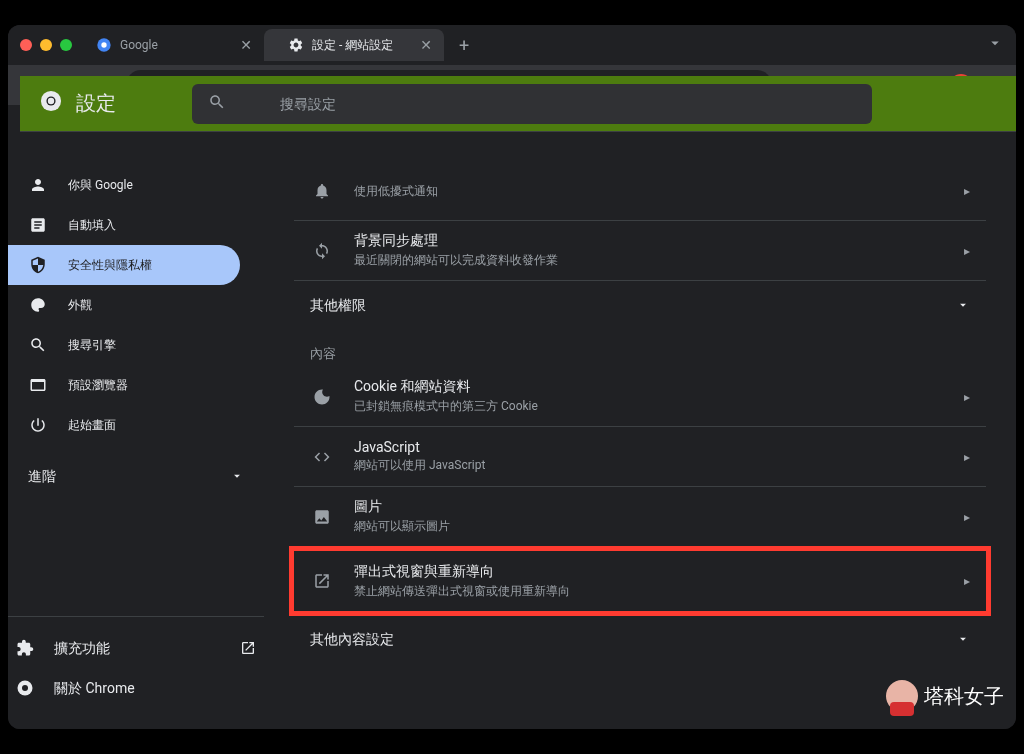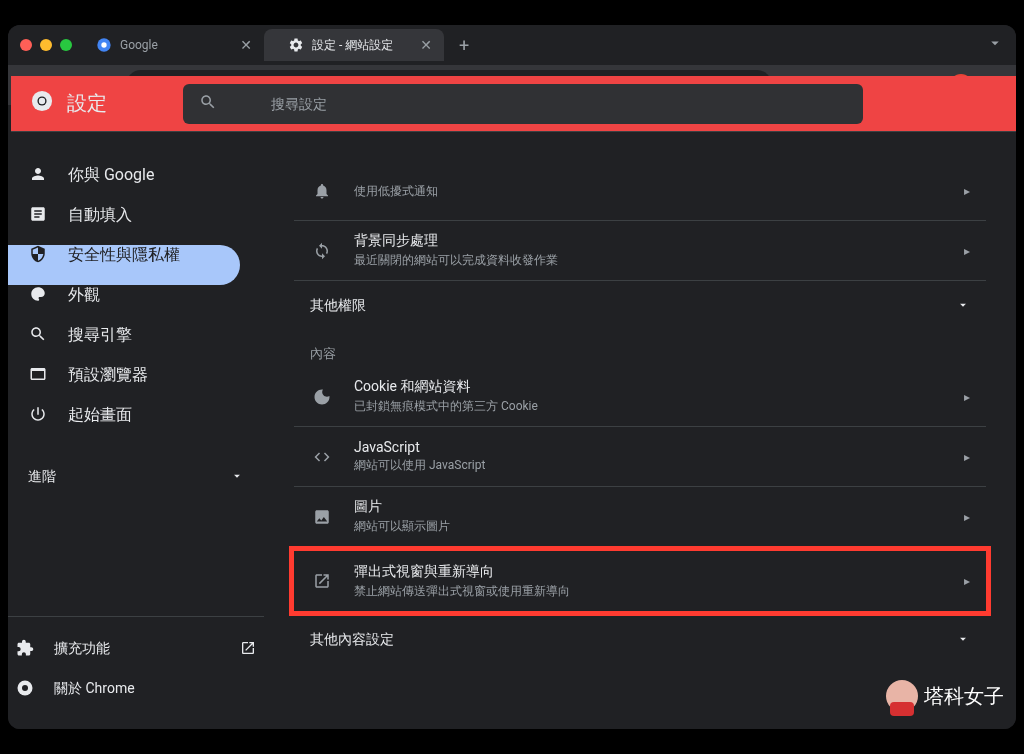--- a/index.html
+++ b/index.html
@@ -31,30 +31,30 @@
 .addr-text .hl { color: #e8eaed; }
 .addr-divider { color: #5f6368; }
 .toolbar-right { display: flex; align-items: center; gap: 6px; }
 .tbr-icon { width: 28px; height: 28px; display: flex; align-items: center; justify-content: center; color: #9aa0a6; cursor: pointer; }
 .avatar { width: 22px; height: 22px; border-radius: 50%; background: #ea4335; display: flex; align-items: center; justify-content: center; font-size: 10px; }
 
 
 .content { flex: 1; display: flex; background: #202124; overflow: hidden; }
 
 
-.settings-header { position: absolute; top: 76px; left: 11px; right: 8px; height: 56px; background: #ef4444; display: flex; align-items: center; padding: 0 20px; gap: 16px; z-index: 5; border-bottom: 1px solid #3c4043; }
+.settings-header { position: absolute; top: 76px; left: 20px; right: 8px; height: 56px; background: #4d7c0f; display: flex; align-items: center; padding: 0 20px; gap: 16px; z-index: 5; border-bottom: 1px solid #3c4043; }
 .settings-title { display: flex; align-items: center; gap: 14px; color: #e8eaed; font-size: 20px; }
 .chrome-logo { width: 22px; height: 22px; }
 .search-box { flex: 1; max-width: 680px; height: 40px; background: #303134; border-radius: 6px; display: flex; align-items: center; padding: 0 16px; gap: 12px; margin-left: 60px; }
 .search-box input { flex: 1; background: transparent; border: none; outline: none; color: #e8eaed; font-size: 14px; margin-left: 42px; }
 .search-box input::placeholder { color: #9aa0a6; }
 
 
 .sidebar { width: 256px; padding-top: 60px; display: flex; flex-direction: column; }
-.side-item { display: flex; align-items: flex-start; height: 40px; padding: 0 20px; gap: 20px; color: #e8eaed; font-size: 16px; cursor: pointer; border-radius: 0 20px 20px 0; margin-right: 24px; }
+.side-item { display: flex; align-items: center; height: 40px; padding: 0 20px; gap: 20px; color: #e8eaed; font-size: 12px; cursor: pointer; border-radius: 0 20px 20px 0; margin-right: 24px; }
 .side-item.active { background: #a8c7fa; color: #202124; }
 .side-item .icon { width: 20px; display: flex; justify-content: center; }
 .side-section { display: flex; align-items: center; height: 40px; padding: 0 20px; color: #e8eaed; font-size: 14px; cursor: pointer; justify-content: space-between; margin-top: 12px; }
 .side-ext-item { display: flex; align-items: center; height: 40px; padding: 0 8px; gap: 20px; color: #e8eaed; font-size: 14px; cursor: pointer; }
 .ext-link-icon { margin-left: auto; }
 .side-spacer { flex: 1; }
 .side-sep { height: 1px; background: #3c4043; margin: 12px 0; }
 
 
 .main { flex: 1; padding-top: 56px; overflow-y: auto; padding-left: 30px; padding-right: 30px; }

